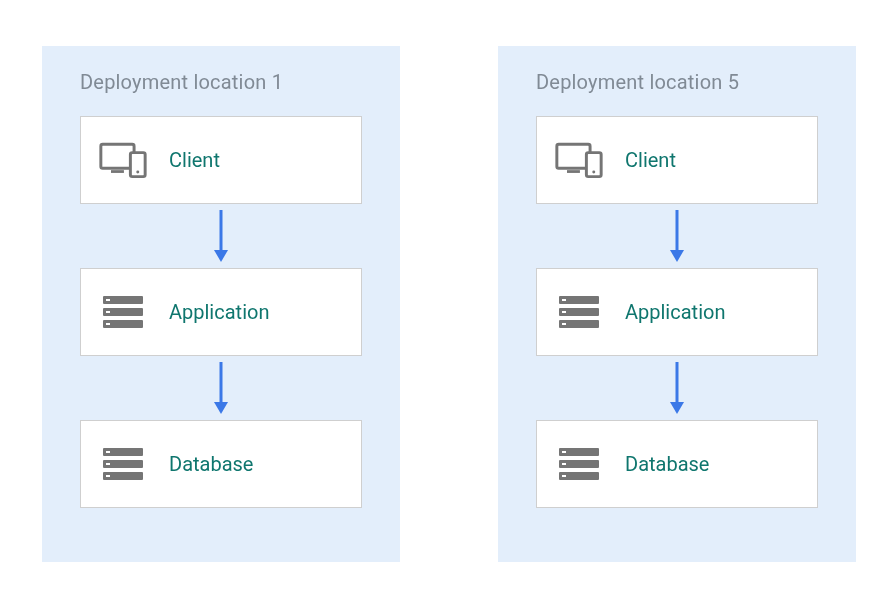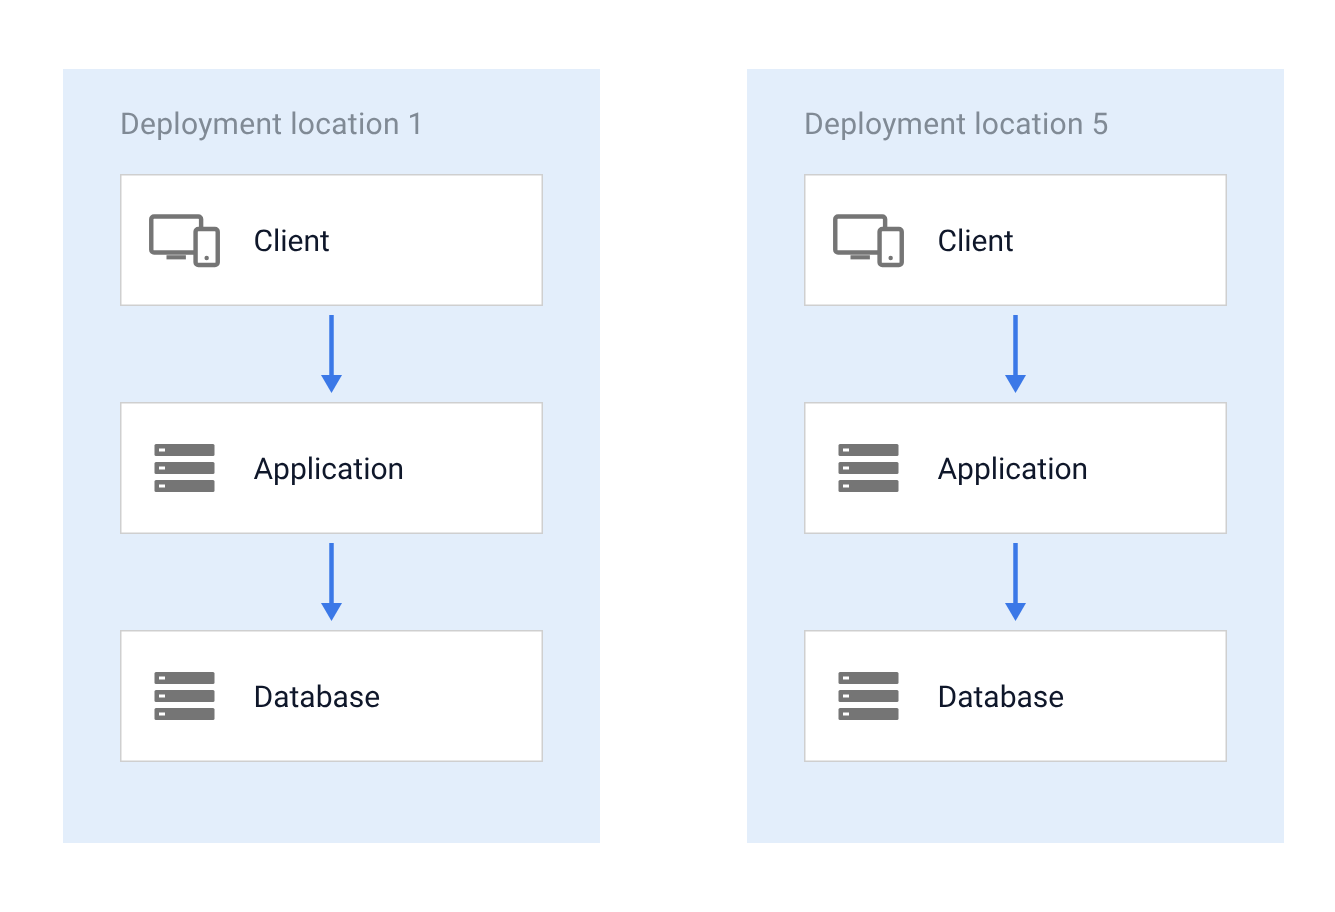--- a/index.html
+++ b/index.html
@@ -50,21 +50,21 @@
   .node-icon {
     width: 48px;
     height: 48px;
     display: flex;
     align-items: center;
     justify-content: center;
     flex-shrink: 0;
   }
   .node-label {
     font-size: 20px;
-    color: #0f172a;
+    color: #0f766e;
     margin-left: 22px;
     font-weight: 400;
   }
   .arrow-wrap {
     height: 64px;
     display: flex;
     align-items: center;
     justify-content: center;
   }
   .arrow-svg { display:block; }

